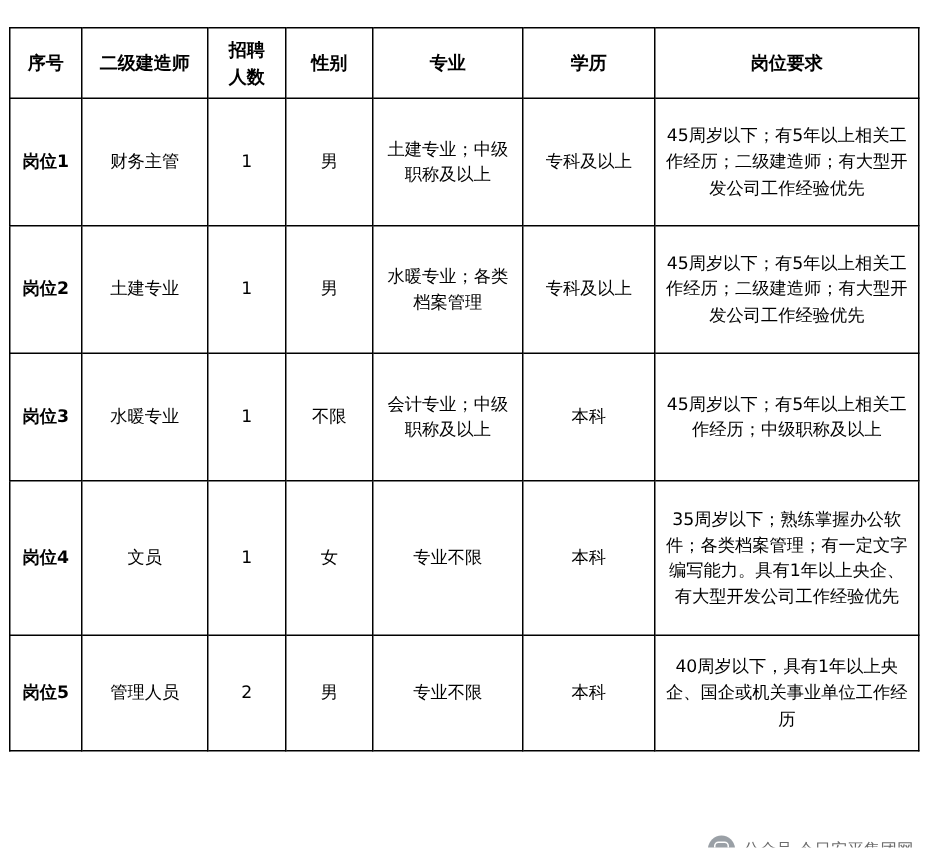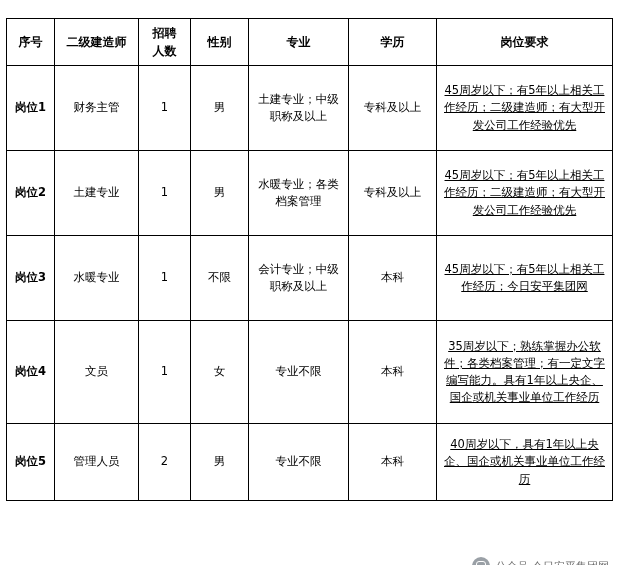--- a/index.html
+++ b/index.html
@@ -55,21 +55,20 @@
   td.cell-major {
     font-size: 11px;
     line-height: 1.55;
   }
   td.cell-req {
     font-size: 11px;
     line-height: 1.6;
     text-align: left;
     padding-left: 5px;
     padding-right: 5px;
-    text-decoration: underline;
   }
   tr.row-1 td { height: 78px; }
   tr.row-2 td { height: 78px; }
   tr.row-3 td { height: 78px; }
   tr.row-4 td { height: 96px; }
   tr.row-5 td { height: 70px; }
 
   .watermark {
     position: absolute;
     right: 10px;
@@ -161,30 +160,30 @@
         <td class="cell-edu">专科及以上</td>
         <td class="cell-req">45周岁以下；有5年以上相关工作经历；二级建造师；有大型开发公司工作经验优先</td>
       </tr>
       <tr class="row-3">
         <td class="cell-no">岗位3</td>
         <td class="cell-post">水暖专业</td>
         <td class="cell-num">1</td>
         <td class="cell-sex">不限</td>
         <td class="cell-major">会计专业；中级职称及以上</td>
         <td class="cell-edu">本科</td>
-        <td class="cell-req">45周岁以下；有5年以上相关工作经历；今日安平集团网</td>
+        <td class="cell-req">45周岁以下；有5年以上相关工作经历；中级职称及以上</td>
       </tr>
       <tr class="row-4">
         <td class="cell-no">岗位4</td>
         <td class="cell-post">文员</td>
         <td class="cell-num">1</td>
         <td class="cell-sex">女</td>
         <td class="cell-major">专业不限</td>
         <td class="cell-edu">本科</td>
-        <td class="cell-req">35周岁以下；熟练掌握办公软件；各类档案管理；有一定文字编写能力。具有1年以上央企、国企或机关事业单位工作经历</td>
+        <td class="cell-req">35周岁以下；熟练掌握办公软件；各类档案管理；有一定文字编写能力。具有1年以上央企、有大型开发公司工作经验优先</td>
       </tr>
       <tr class="row-5">
         <td class="cell-no">岗位5</td>
         <td class="cell-post">管理人员</td>
         <td class="cell-num">2</td>
         <td class="cell-sex">男</td>
         <td class="cell-major">专业不限</td>
         <td class="cell-edu">本科</td>
         <td class="cell-req">40周岁以下，具有1年以上央企、国企或机关事业单位工作经历</td>
       </tr>

